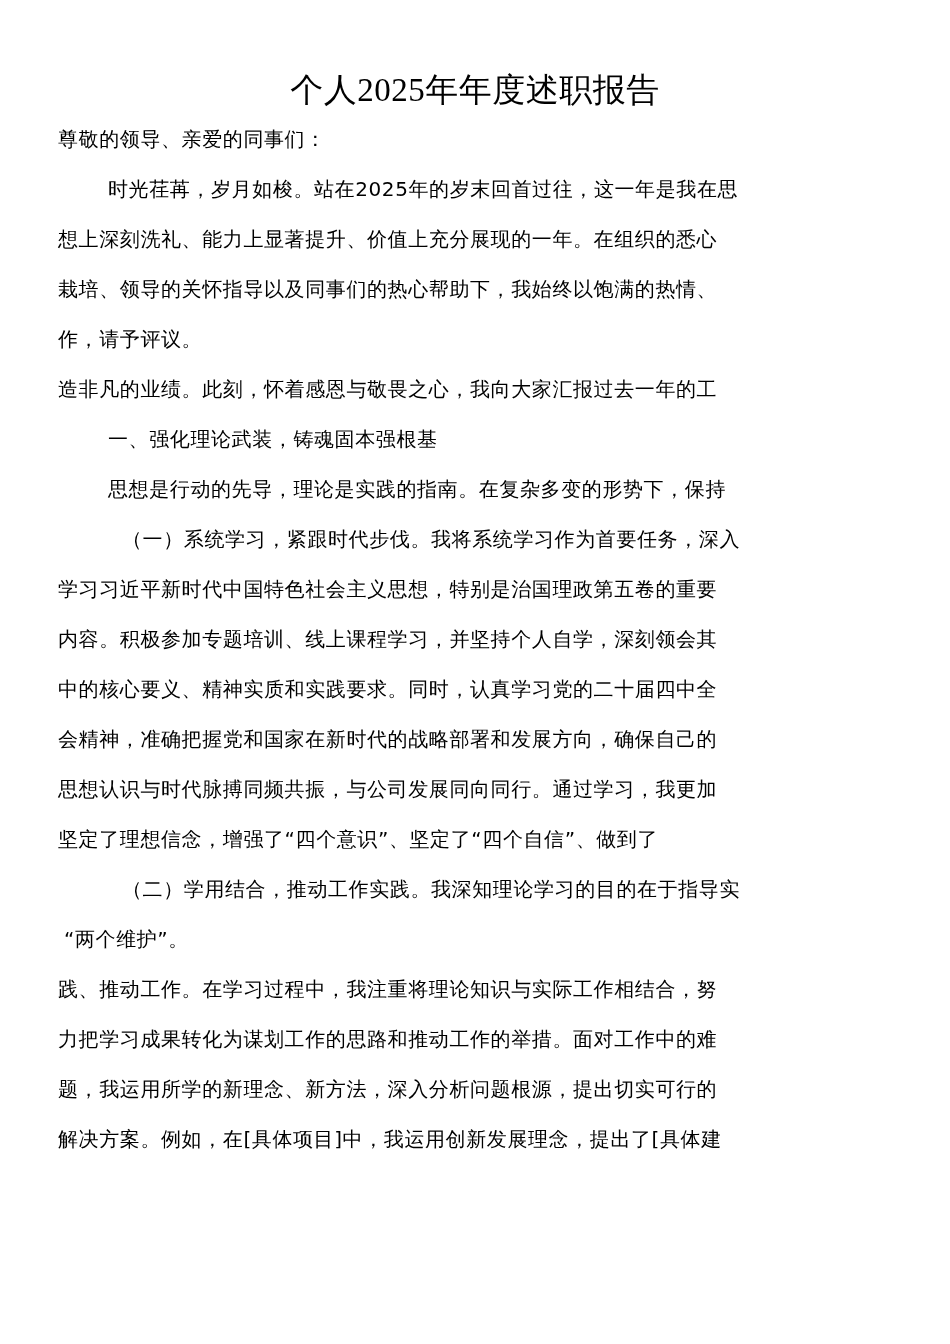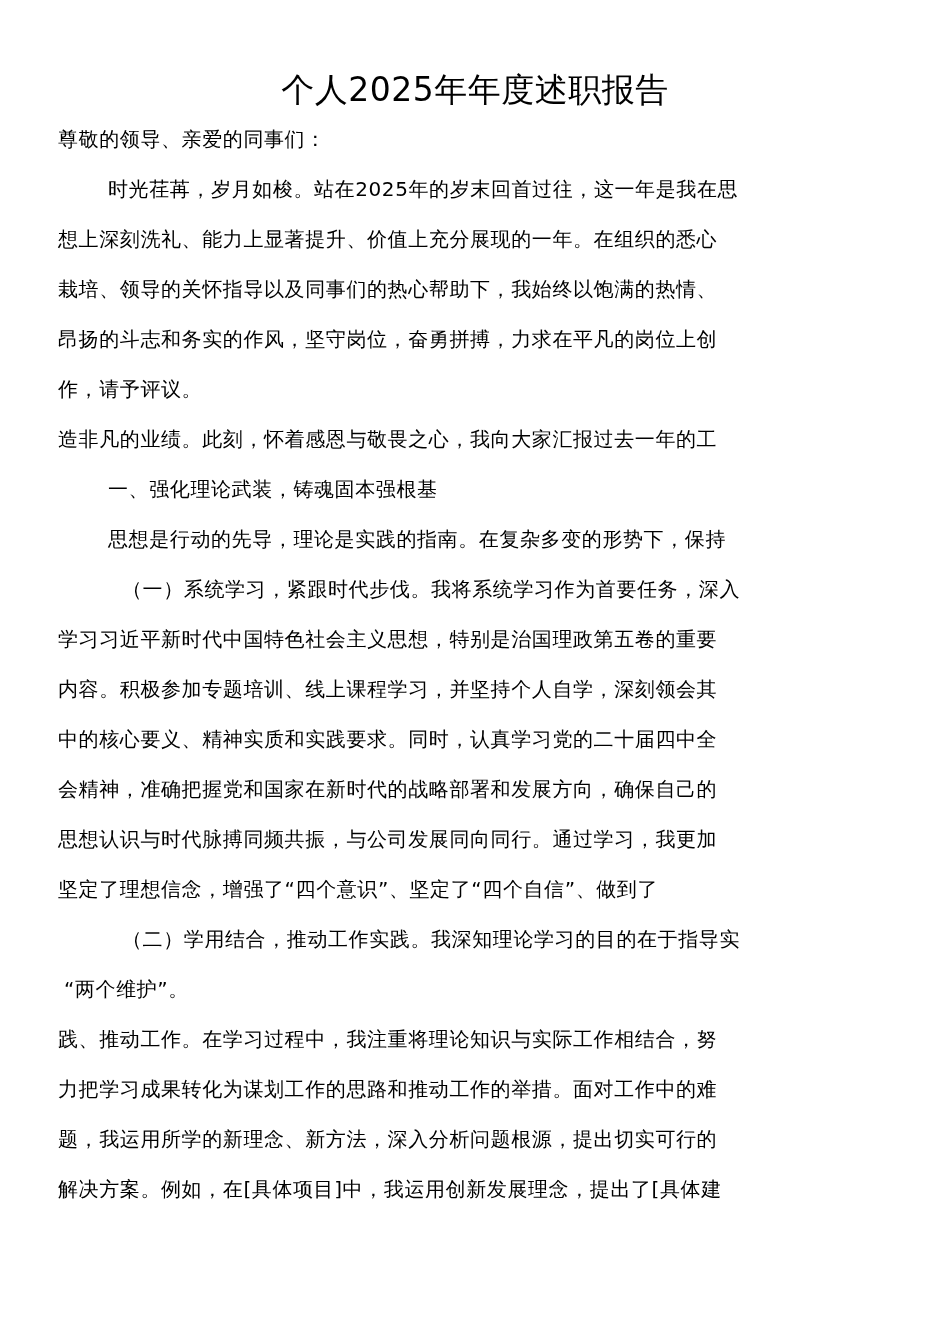--- a/index.html
+++ b/index.html
@@ -27,20 +27,21 @@
       position: absolute;
       left: 0;
       top: 66px;
       width: 950px;
       text-align: center;
       font-size: 33px;
       line-height: 48px;
       font-weight: normal;
       margin: 0;
       letter-spacing: 0.5px;
+      font-family: Liberation Serif, serif;
     }
     .body-text {
       position: absolute;
       left: 58px;
       top: 114px;
       width: 830px;
     }
     .line {
       display: block;
       height: 50px;
@@ -59,21 +60,20 @@
 
 <div class="page">
   <h1 class="title">个人2025年年度述职报告</h1>
 
   <div class="body-text">
     <span class="line">尊敬的领导、亲爱的同事们：</span>
 
     <span class="line indent">时光荏苒，岁月如梭。站在2025年的岁末回首过往，这一年是我在思</span>
     <span class="line">想上深刻洗礼、能力上显著提升、价值上充分展现的一年。在组织的悉心</span>
     <span class="line">栽培、领导的关怀指导以及同事们的热心帮助下，我始终以饱满的热情、</span>
-    <span class="line">昂扬的斗志和务实的作风，坚守岗位，奋勇拼搏，力求在平凡的岗位上创</span>
     <span class="line">作，请予评议。</span>
     <span class="line">造非凡的业绩。此刻，怀着感恩与敬畏之心，我向大家汇报过去一年的工</span>
 
     <span class="line indent">一、强化理论武装，铸魂固本强根基</span>
 
     <span class="line indent">思想是行动的先导，理论是实践的指南。在复杂多变的形势下，保持</span>
 
     <span class="line indent-bold"><span class="bold">（一）系统学习，紧跟时代步伐。</span><span>我将系统学习作为首要任务，深入</span></span>
     <span class="line">学习习近平新时代中国特色社会主义思想，特别是治国理政第五卷的重要</span>
     <span class="line">内容。积极参加专题培训、线上课程学习，并坚持个人自学，深刻领会其</span>

